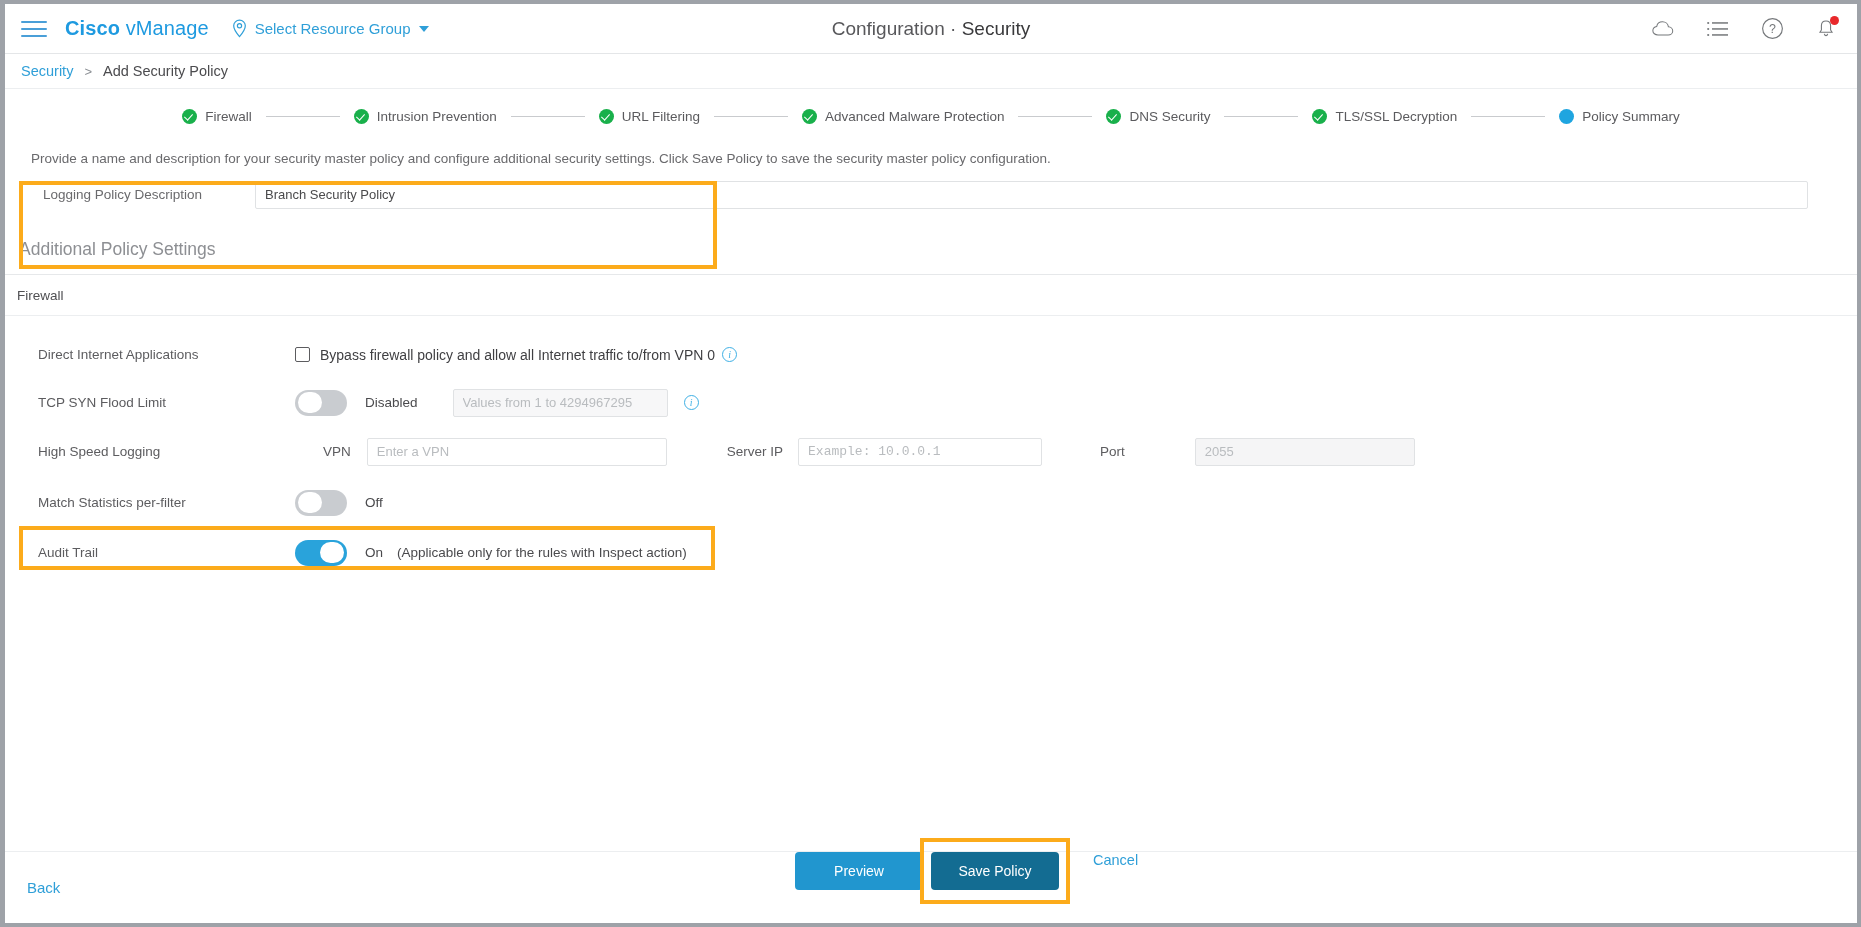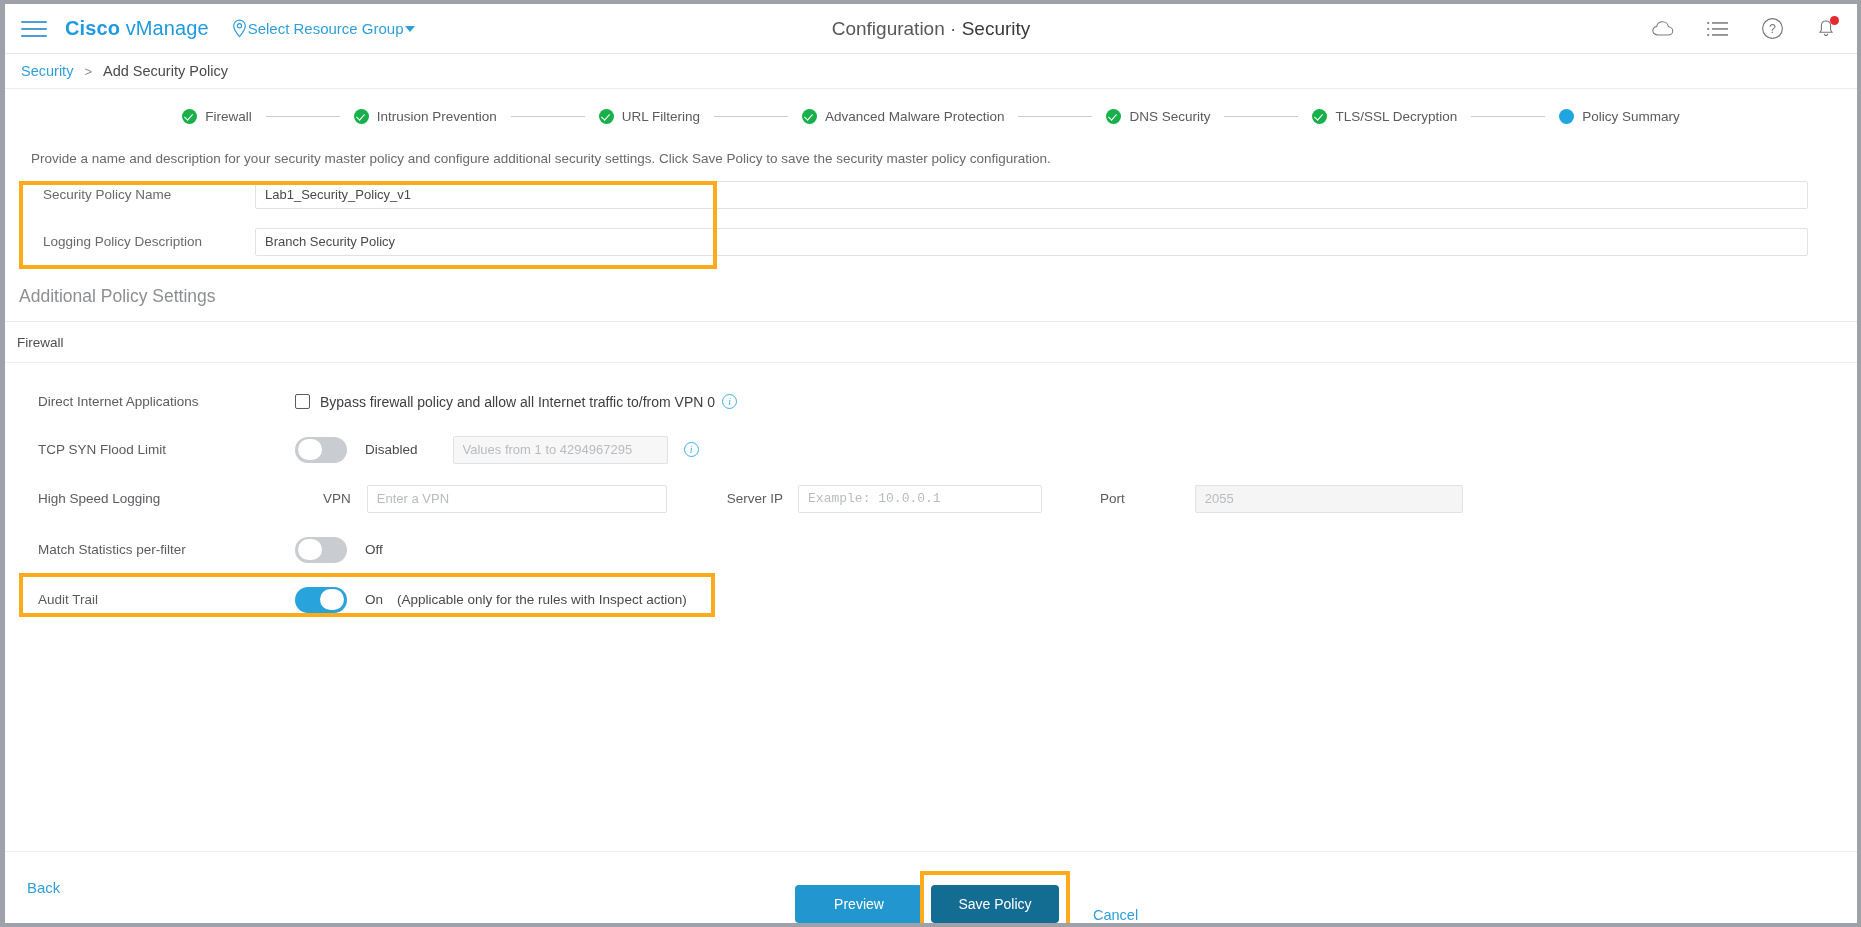--- a/index.html
+++ b/index.html
@@ -27,21 +27,21 @@
     background: #fff;
     border-bottom: 1px solid #e4e6e8;
     padding: 0 18px 0 16px;
     position: relative;
   }
   .hamburger { width: 26px; height: 22px; display: flex; flex-direction: column; justify-content: center; gap: 5px; cursor: pointer; margin-right: 18px; }
   .hamburger span { display: block; height: 2px; background: #4a9fd8; border-radius: 1px; }
   .brand { font-size: 20px; color: #1e9ae0; letter-spacing: .1px; white-space: nowrap; }
   .brand b { font-weight: bold; }
   .brand i { font-style: normal; font-weight: normal; }
-  .resource-group { display: flex; align-items: center; margin-left: 22px; cursor: pointer; }
+  .resource-group { display: flex; align-items: center; gap: 7px; margin-left: 22px; cursor: pointer; }
   .pin-icon { width: 17px; height: 19px; flex: 0 0 17px; }
   .resource-group .rg-label { font-size: 15px; color: #2f9fd8; white-space: nowrap; }
   .caret-down { width: 0; height: 0; border-left: 5px solid transparent; border-right: 5px solid transparent; border-top: 6px solid #2f9fd8; margin-left: 1px; }
   .page-title {
     position: absolute; left: 0; right: 0; text-align: center;
     font-size: 19px; color: #58585b; pointer-events: none;
   }
   .page-title .sec { color: #3a3a3c; }
   .topbar-right { margin-left: auto; display: flex; align-items: center; gap: 28px; }
   .ticon { width: 26px; height: 26px; cursor: pointer; position: relative; display: flex; align-items: center; justify-content: center; }
@@ -153,35 +153,35 @@
   .toggle.on .knob { right: 3px; }
   .toggle-state { font-size: 13.5px; color: #4a4a4d; margin-left: 18px; white-space: nowrap; }
   .toggle-note { font-size: 13.5px; color: #4a4a4d; margin-left: 14px; white-space: nowrap; }
   .inline-label { font-size: 13.5px; color: #5c5c5f; }
   .syn-input { width: 215px; background: #f7f7f8; margin-left: 35px; }
   .hsl-vpn-label { margin-left: 28px; }
   .hsl-vpn-input { width: 300px; margin-left: 16px; }
   .hsl-ip-label { margin-left: 60px; }
   .hsl-ip-input { width: 244px; margin-left: 15px; font-family: Liberation Mono, monospace; }
   .hsl-port-label { margin-left: 58px; }
-  .hsl-port-input { width: 268px; margin-left: 70px; background: #f5f5f6; }
+  .hsl-port-input { width: 220px; margin-left: 70px; background: #f5f5f6; }
 
   
   .footer {
     margin-top: auto;
     height: 72px; flex: 0 0 72px;
     display: flex; align-items: center;
     border-top: 1px solid #eceef0;
     padding: 0 24px 0 22px;
     position: relative;
   }
   .back-link { font-size: 15px; color: #2f9fd8; cursor: pointer; }
   .footer-actions {
     position: absolute; left: 790px; top: 0; height: 100%;
-    display: flex; align-items: flex-end;
+    display: flex; align-items: flex-start;
   }
   .btn {
     height: 38px; border-radius: 4px; border: none; cursor: pointer;
     font-size: 14px; font-family: "Liberation Sans", sans-serif;
     display: inline-flex; align-items: center; justify-content: center;
   }
   .btn-preview { width: 128px; background: #2196cf; color: #fff; }
   .btn-save { width: 128px; background: #136c92; color: #fff; }
   .save-wrap { position: relative; margin-left: 8px; padding: 0; }
   .save-hl {
@@ -295,24 +295,20 @@
       <span class="step-dot current"></span>
       <span class="step-label">Policy Summary</span>
     </div>
   </div>
 
   <div class="intro">Provide a name and description for your security master policy and configure additional security settings. Click Save Policy to save the security master policy configuration.</div>
 
   <div class="policy-block">
     <div class="hl-box" style="left:14px; top:5px; width:698px; height:88px;"></div>
 
-    <div class="form-row">
-      <span class="form-label">Security Policy Name</span>
-      <input class="text-input wide-input" type="text" value="Lab1_Security_Policy_v1" style="">
-    </div>
 
     <div class="form-row">
       <span class="form-label">Logging Policy Description</span>
       <input class="text-input wide-input" type="text" value="Branch Security Policy" style="">
     </div>
   </div>
 
   <div>
     <div class="section-title">Additional Policy Settings</div>
     <div class="section-divider"></div>

